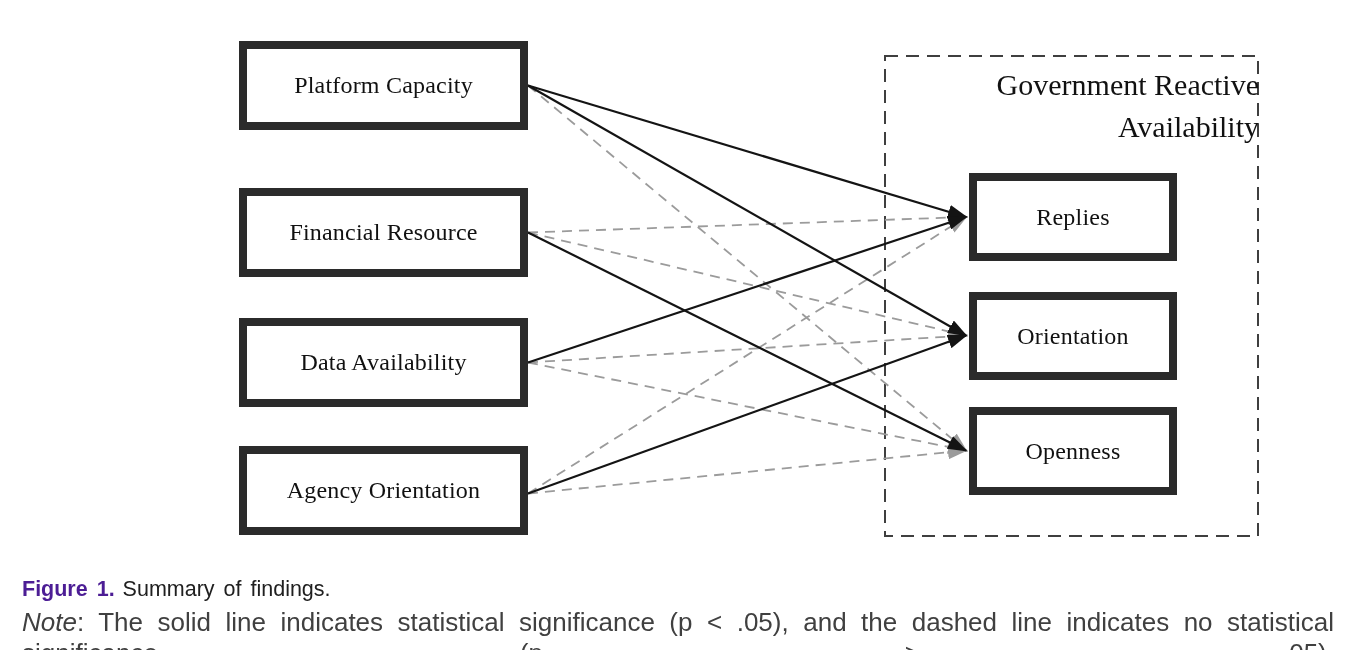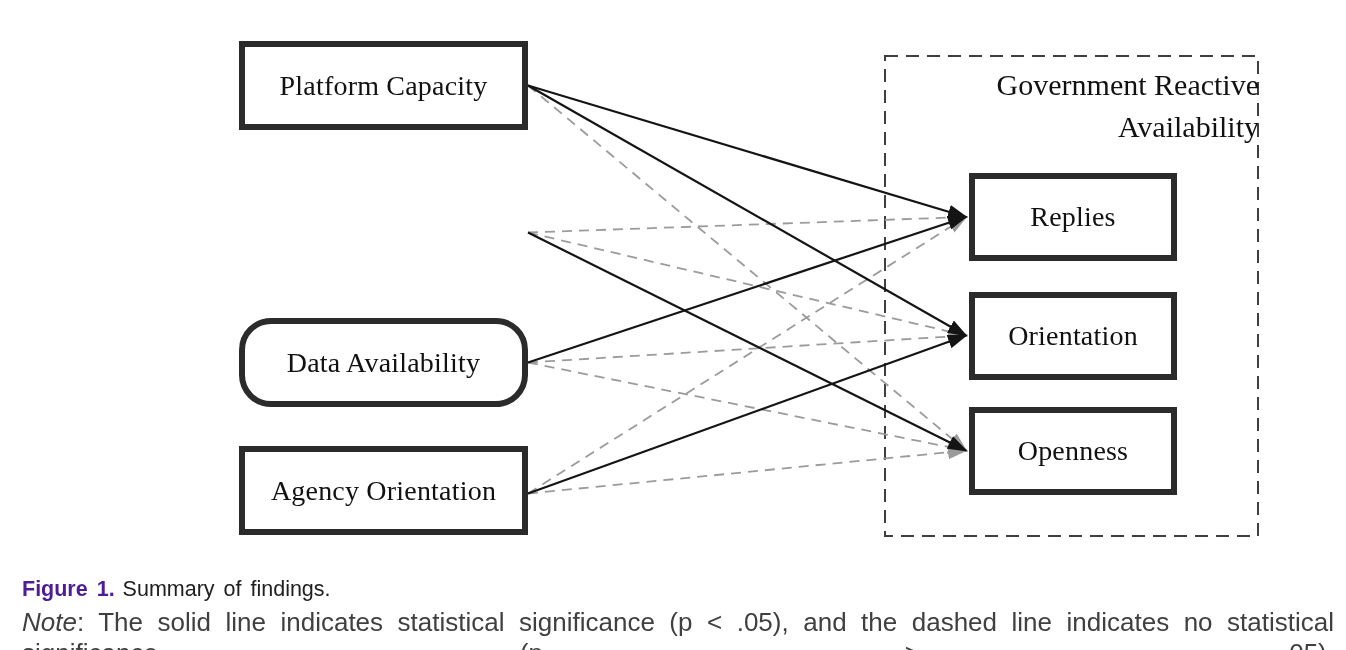--- a/index.html
+++ b/index.html
@@ -11,23 +11,23 @@
     overflow:hidden;
   }
   svg.edge-layer{
     position:absolute;left:0;top:0;width:1346px;height:650px;
     z-index:1;
   }
   .node{
     position:absolute;
     box-sizing:border-box;
     background:#ffffff;
-    border:6px solid #84cc16;
+    border:8px solid #84cc16;
     display:flex;align-items:center;justify-content:center;
-    font-size:28px;color:#111111;
+    font-size:24px;color:#111111;
     z-index:3;
     letter-spacing:0.2px;
   }
   .node.left{left:239px;width:289px;height:89px;}
   .n-pc{top:41px;}
   .n-fr{top:188px;}
   .n-da{top:318px;}
   .n-ao{top:446px;}
   .node.right{left:969px;width:208px;height:88px;z-index:3;}
   .n-re{top:173px;}
@@ -88,21 +88,22 @@
         <line x1="528" y1="493.5" x2="966" y2="335.5" stroke="#141414" stroke-width="2.2" marker-end="url(#arrow-black)"></line>
       </g>
   </svg>
 
   <div class="group-title">
     <div>Government Reactive</div>
     <div>Availability</div>
   </div>
 
   <div class="node left n-pc" style="border-color: rgb(43, 43, 43);">Platform Capacity</div>
-  <div class="node left n-da" style="border-color: rgb(43, 43, 43); border-radius: 32px;">Data Availability</div>
+  <div class="node left n-fr" style="border-color: rgb(43, 43, 43);">Financial Resource</div>
+  <div class="node left n-da" style="border-color: rgb(43, 43, 43);">Data Availability</div>
   <div class="node left n-ao" style="border-color: rgb(43, 43, 43);">Agency Orientation</div>
 
   <div class="node right n-re" style="border-color: rgb(43, 43, 43);">Replies</div>
   <div class="node right n-co" style="border-color: rgb(43, 43, 43);">Orientation</div>
   <div class="node right n-op" style="border-color: rgb(43, 43, 43);">Openness</div>
 
   <div class="caption">
     <div class="cap-line1">
       <span class="fig-label">Figure 1.</span><span class="fig-title">Summary of findings.</span>
     </div>

